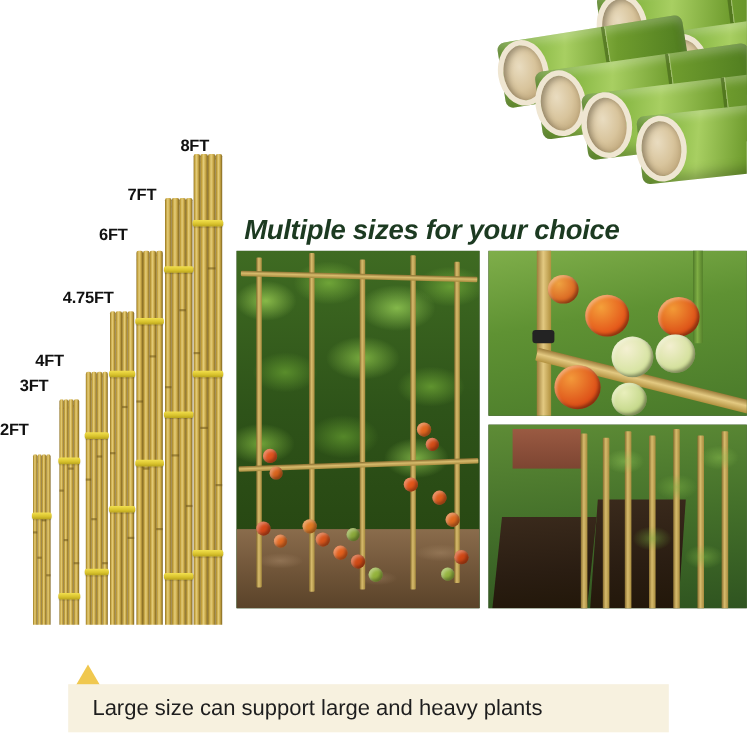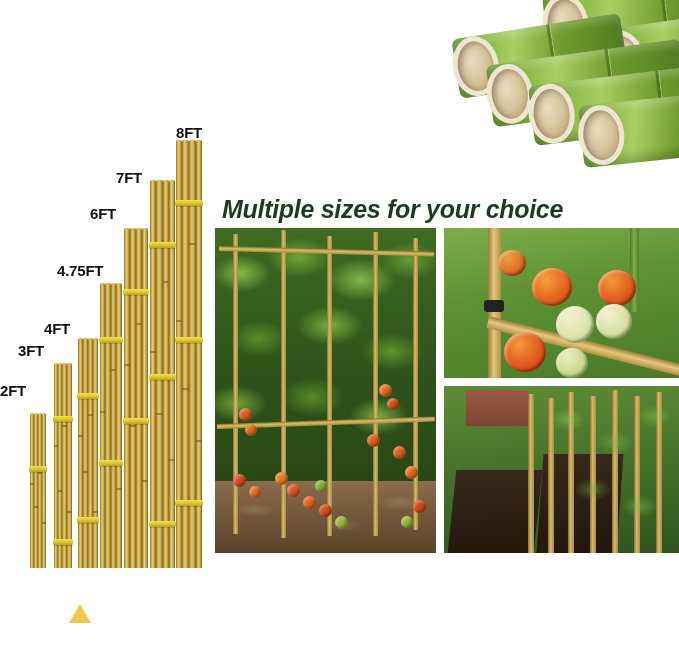--- a/index.html
+++ b/index.html
@@ -160,21 +160,21 @@
       <div class="cane" style="left:8px;width:5px;">
           <i style="top:30%"></i>
         </div>
       <div class="cane" style="left:13px;width:5px;">
           <i style="top:72%"></i>
         </div>
       <div class="band" style="top:26%;"></div>
       <div class="band" style="top:86%;"></div>
     </div>
 
-    <div class="sizelabel" style="left:44px;top:203px;text-align:center;">4FT</div>
+    <div class="sizelabel" style="left:32px;top:203px;text-align:center;">4FT</div>
     <div class="bundle" style="left:78px;height:230px;width:20px;">
       <div class="tip"></div>
       <div class="cane" style="left:0px;width:5px;">
           <i style="top:42%"></i>
         </div>
       <div class="cane" style="left:5px;width:5px;">
           <i style="top:58%"></i>
         </div>
       <div class="cane" style="left:10px;width:5px;">
           <i style="top:33%"></i>
@@ -237,21 +237,21 @@
           <i style="top:26%"></i>
         </div>
       <div class="cane" style="left:19px;width:6px;">
           <i style="top:72%"></i>
         </div>
       <div class="band" style="top:16%;"></div>
       <div class="band" style="top:50%;"></div>
       <div class="band" style="top:88%;"></div>
     </div>
 
-    <div class="sizelabel" style="left:176px;top:7px;">8FT</div>
+    <div class="sizelabel" style="left:164px;top:7px;">8FT</div>
     <div class="bundle" style="left:176px;height:428px;width:26px;">
       <div class="tip"></div>
       <div class="cane" style="left:0px;width:6px;">
           <i style="top:42%"></i>
         </div>
       <div class="cane" style="left:6px;width:7px;">
           <i style="top:58%"></i>
         </div>
       <div class="cane" style="left:13px;width:7px;">
           <i style="top:24%"></i>
@@ -325,14 +325,17 @@
     <div class="cane-v" style="left:212px;top:6px;height:162px;width:6px;"></div>
     <div class="foliage" style="left:96px;top:0;right:0;bottom:0;opacity:.55;
          background:radial-gradient(ellipse 26px 16px at 20% 20%, rgba(150,200,90,.9), transparent 70%),
                     radial-gradient(ellipse 28px 17px at 54% 34%, rgba(128,180,70,.9), transparent 70%),
                     radial-gradient(ellipse 26px 16px at 82% 18%, rgba(140,192,80,.9), transparent 70%),
                     radial-gradient(ellipse 26px 16px at 38% 62%, rgba(120,172,64,.9), transparent 70%),
                     radial-gradient(ellipse 26px 16px at 72% 72%, rgba(134,186,74,.9), transparent 70%);"></div>
   </div>
 
   <div class="pointer"></div>
+  <div class="banner">
+    <div class="banner-text">Large size can support large and heavy plants</div>
+  </div>
 
 </div>
 
 </body></html>

